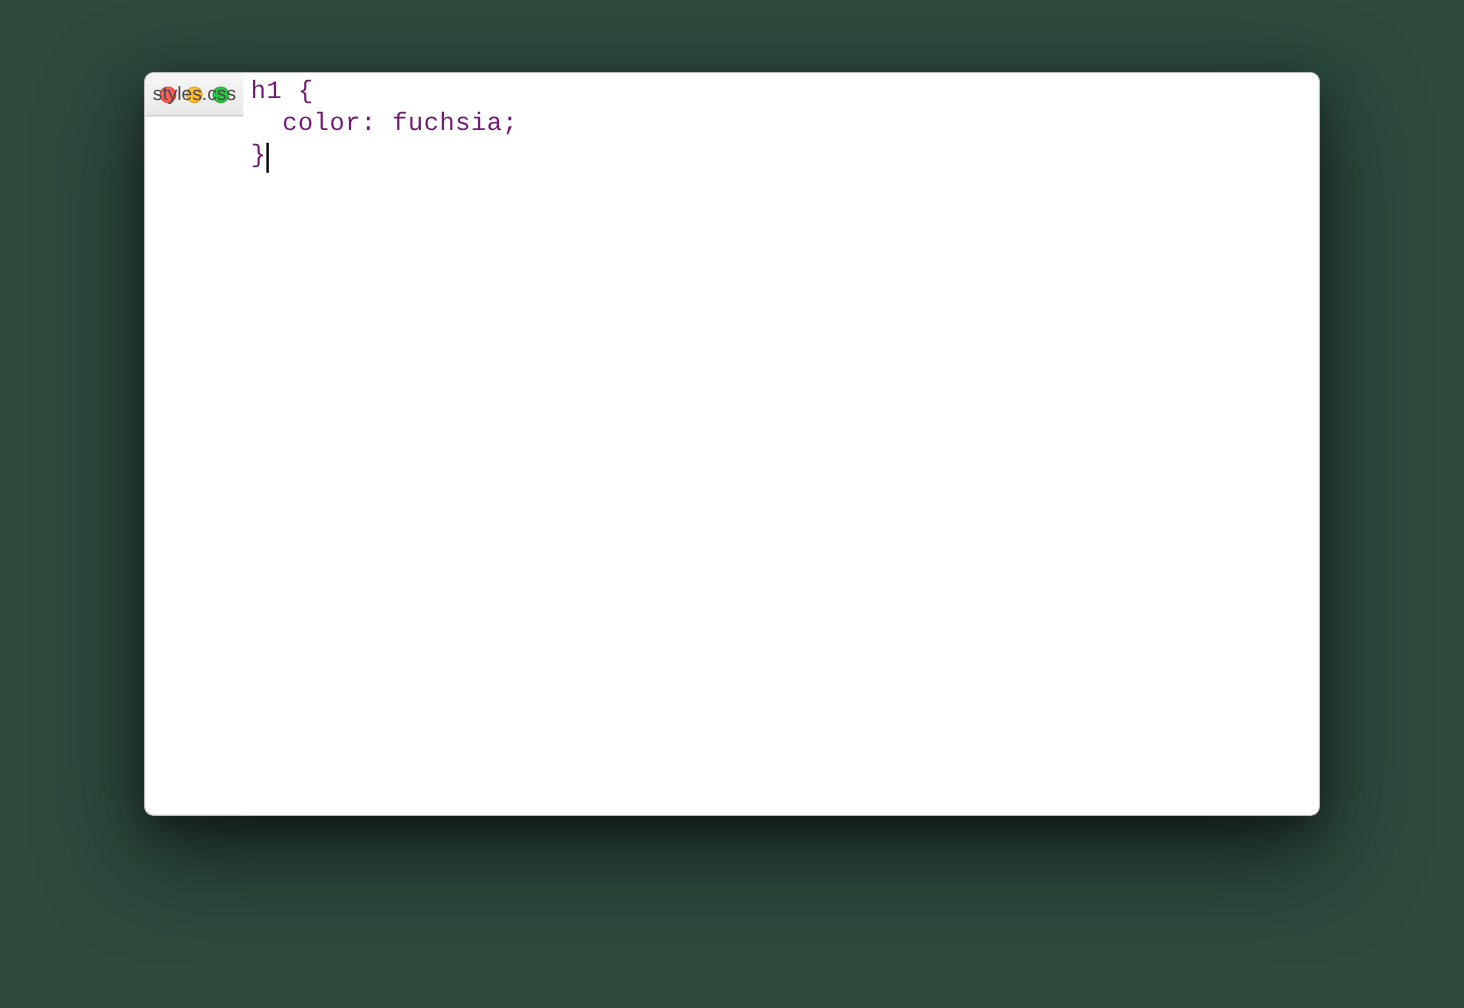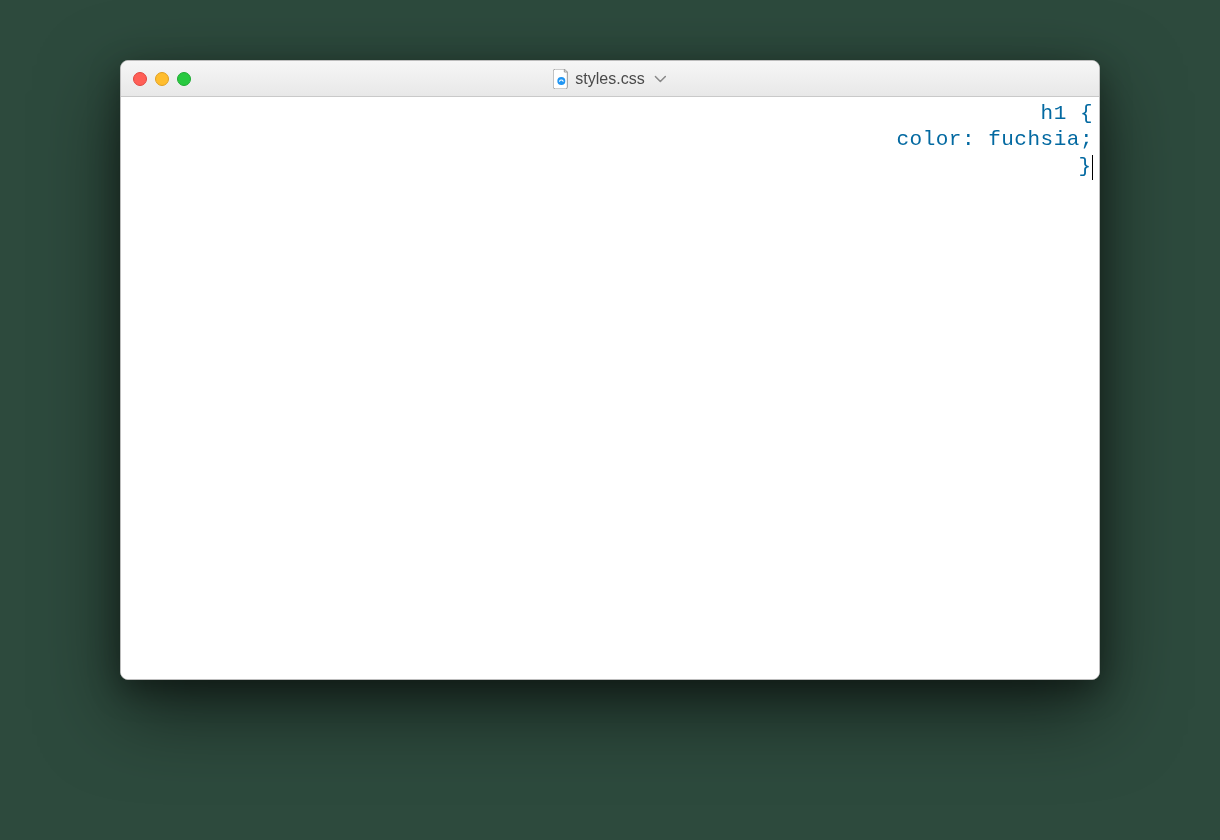--- a/index.html
+++ b/index.html
@@ -18,21 +18,21 @@
       font-family: -apple-system, BlinkMacSystemFont, "Helvetica Neue", sans-serif;
     }
     .window {
       width: 980px;
       height: 620px;
       background: #ffffff;
       border-radius: 8px;
       box-shadow: 0 30px 80px rgba(0,0,0,0.55), 0 10px 30px rgba(0,0,0,0.35);
       overflow: hidden;
       display: flex;
-      flex-direction: column;
+      flex-direction: row;
       border: 1px solid #bdbdbd;
     }
     .titlebar {
       height: 36px;
       background: linear-gradient(to bottom, #f6f6f6 0%, #e8e8e8 100%);
       border-bottom: 1px solid #c9c9c9;
       display: flex;
       align-items: center;
       position: relative;
       padding: 0 12px;
@@ -75,26 +75,25 @@
       display: flex;
       align-items: center;
     }
     .editor {
       flex: 1;
       background: #ffffff;
       padding: 4px 6px;
       font-family: "Menlo", "Consolas", "Courier New", monospace;
       font-size: 21px;
       line-height: 1.25;
-      color: #0369a1;
+      color: #701a75;
       white-space: pre;
       letter-spacing: 0.5px;
       position: relative;
       overflow: hidden;
-      text-align: right;
     }
     .cursor {
       display: inline-block;
       width: 1.5px;
       height: 1.15em;
       background: #000;
       vertical-align: text-bottom;
       margin-bottom: -2px;
       animation: blink 1s step-start infinite;
     }

